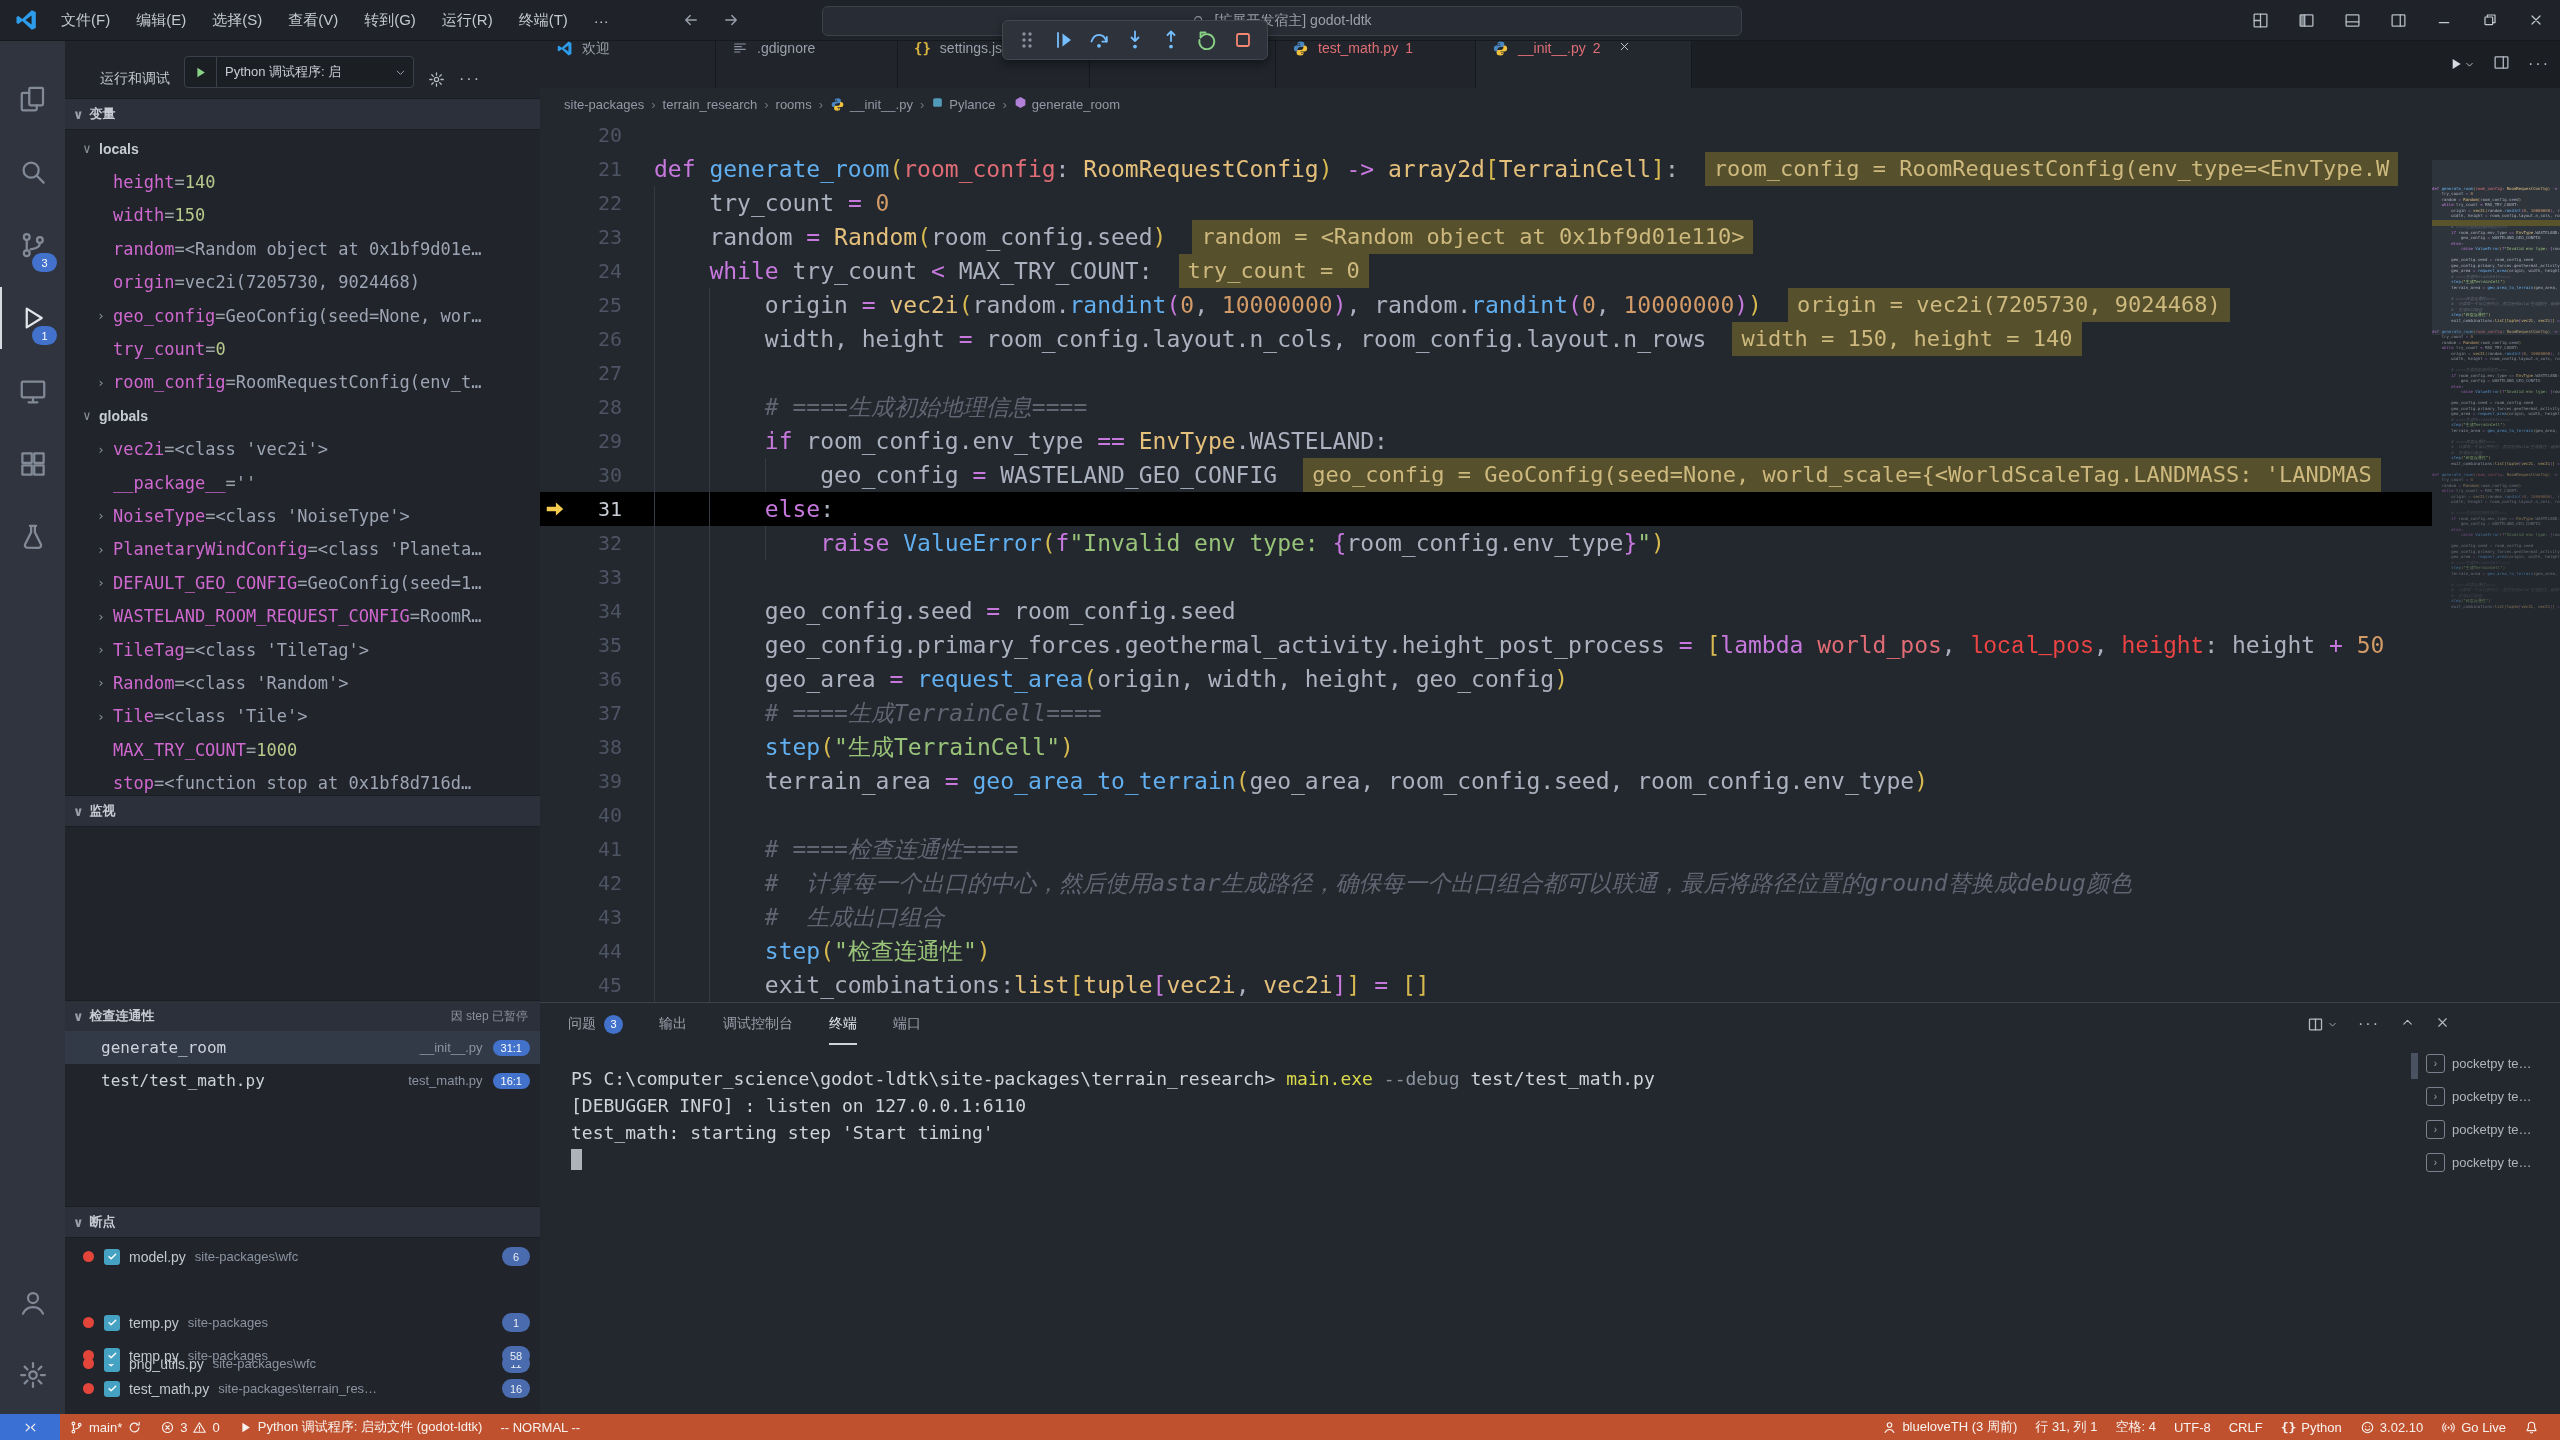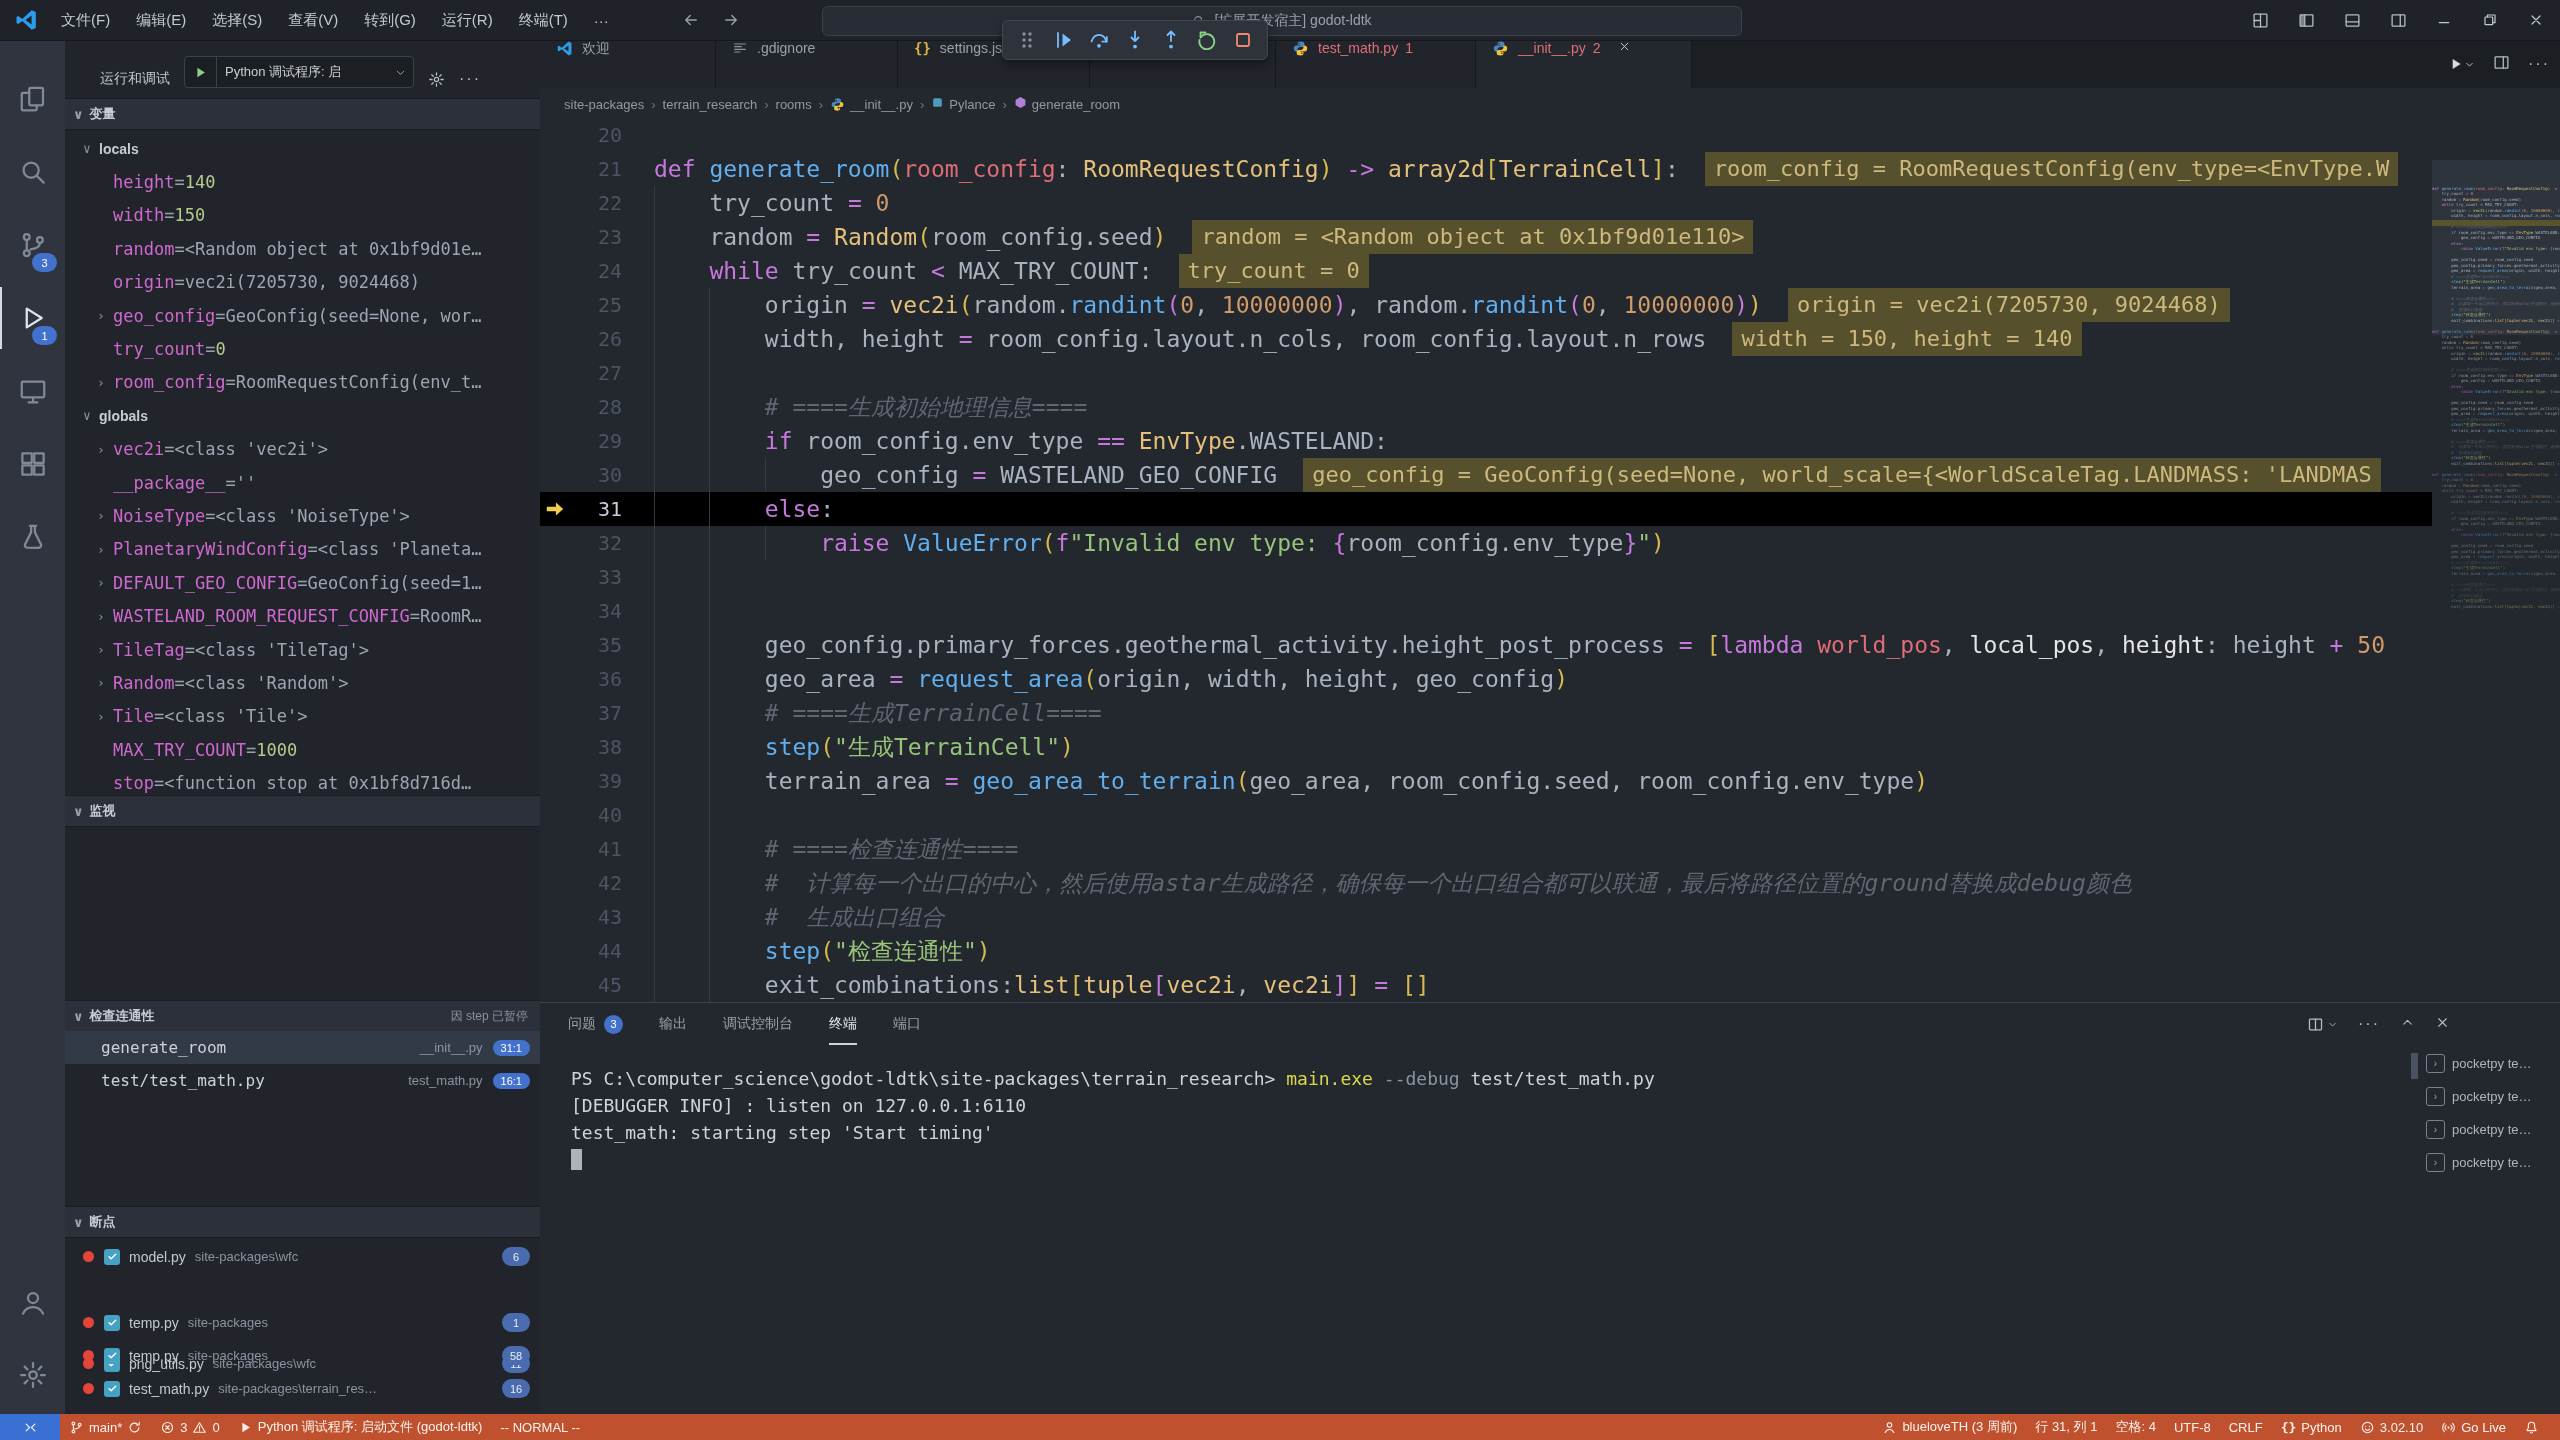--- a/index.html
+++ b/index.html
@@ -85,21 +85,21 @@
   .codeline{display:flex;height:34px;line-height:34px;font-family:"DejaVu Sans Mono",monospace;font-size:23px;
             white-space:pre;min-width:100%;width:max-content;}
   .codeline.cur{background:#000000;}
   .glyph{width:36px;flex:none;display:flex;align-items:center;padding-left:4px;}
   .lnum{width:42px;flex:none;text-align:right;color:#4d5464;font-size:20px;}
   .lpad{width:32px;flex:none;}
   .codebody{display:flex;white-space:pre;}
   .g{display:inline-block;width:55.4px;box-shadow:inset 1px 0 0 #343a44;flex:none;}
   .tk-kw{color:#c678dd;} .tk-fn{color:#61afef;} .tk-cls{color:#e5c07b;} .tk-str{color:#98c379;}
   .tk-num{color:#d19a66;} .tk-cmt{color:#5f6672;font-style:italic;} .tk-var{color:#e06c75;}
-  .tk-prm{color:#e5e5e5;} .tk-op{color:#c678dd;} .tk-txt{color:#abb2bf;} .tk-pb{color:#d7ba4f;} .tk-pp{color:#c678dd;}
+  .tk-prm{color:#ef4444;font-family:Liberation Mono, monospace;} .tk-op{color:#c678dd;} .tk-txt{color:#abb2bf;} .tk-pb{color:#d7ba4f;} .tk-pp{color:#c678dd;}
   .hint{background:#57502c;color:#cdb97e;margin-left:26px;padding:0 9px;white-space:pre;font-size:22px;}
 
   
   .minimap{position:absolute;right:0;top:60px;width:128px;bottom:0;overflow:hidden;
            font-family:"DejaVu Sans Mono",monospace;font-size:4px;line-height:5.5px;white-space:pre;}
   .minimap .blk2{opacity:.75;} .minimap .blk3{opacity:.5;}
   .mini-slider{position:absolute;right:0;top:40px;width:128px;height:175px;background:rgba(150,165,190,.10);}
   .mini-cur{position:absolute;right:0;width:128px;height:6px;background:#5a542d;}
 
   
@@ -731,21 +731,21 @@
           <div class="codeline"><span class="glyph"></span><span class="lnum">26</span><span class="lpad"></span><span class="codebody"><span class="g"></span><span class="g"></span><span style="white-space: pre;"><span class="tk-txt">width, height </span><span class="tk-op">=</span><span class="tk-txt"> room_config.layout.n_cols, room_config.layout.n_rows</span></span><span class="hint">width = 150, height = 140</span></span></div>
           <div class="codeline"><span class="glyph"></span><span class="lnum">27</span><span class="lpad"></span><span class="codebody"><span class="g"></span><span class="g"></span><span style="white-space: pre;"></span></span></div>
           <div class="codeline"><span class="glyph"></span><span class="lnum">28</span><span class="lpad"></span><span class="codebody"><span class="g"></span><span class="g"></span><span style="white-space: pre;"><span class="tk-cmt"># ====生成初始地理信息====</span></span></span></div>
           <div class="codeline"><span class="glyph"></span><span class="lnum">29</span><span class="lpad"></span><span class="codebody"><span class="g"></span><span class="g"></span><span style="white-space: pre;"><span class="tk-kw">if</span><span class="tk-txt"> room_config.env_type </span><span class="tk-op">==</span><span class="tk-txt"> </span><span class="tk-cls">EnvType</span><span class="tk-txt">.WASTELAND:</span></span></span></div>
           <div class="codeline"><span class="glyph"></span><span class="lnum">30</span><span class="lpad"></span><span class="codebody"><span class="g"></span><span class="g"></span><span class="g"></span><span style="white-space: pre;"><span class="tk-txt">geo_config </span><span class="tk-op">=</span><span class="tk-txt"> WASTELAND_GEO_CONFIG</span></span><span class="hint">geo_config = GeoConfig(seed=None, world_scale={&lt;WorldScaleTag.LANDMASS: 'LANDMAS</span></span></div>
           <div class="codeline cur"><span class="glyph"><svg width="22" height="22" viewBox="0 0 24 24">
                 <path d="M3 9.5h10V5l8 7-8 7v-4.5H3z" fill="#f2cb4f"></path>
               </svg></span><span class="lnum" style="color: rgb(200, 204, 214);">31</span><span class="lpad"></span><span class="codebody"><span class="g"></span><span class="g"></span><span style="white-space: pre;"><span class="tk-kw">else</span><span class="tk-txt">:</span></span></span></div>
           <div class="codeline"><span class="glyph"></span><span class="lnum">32</span><span class="lpad"></span><span class="codebody"><span class="g"></span><span class="g"></span><span class="g"></span><span style="white-space: pre;"><span class="tk-kw">raise </span><span class="tk-fn">ValueError</span><span class="tk-pb">(</span><span class="tk-kw">f</span><span class="tk-str">"Invalid env type: </span><span class="tk-pp">{</span><span class="tk-txt">room_config.env_type</span><span class="tk-pp">}</span><span class="tk-str">"</span><span class="tk-pb">)</span></span></span></div>
           <div class="codeline"><span class="glyph"></span><span class="lnum">33</span><span class="lpad"></span><span class="codebody"><span class="g"></span><span class="g"></span><span style="white-space: pre;"></span></span></div>
-          <div class="codeline"><span class="glyph"></span><span class="lnum">34</span><span class="lpad"></span><span class="codebody"><span class="g"></span><span class="g"></span></span></div>
+          <div class="codeline"><span class="glyph"></span><span class="lnum">34</span><span class="lpad"></span><span class="codebody"><span class="g"></span><span class="g"></span><span style="white-space: pre;"><span class="tk-txt">geo_config.seed </span><span class="tk-op">=</span><span class="tk-txt"> room_config.seed</span></span></span></div>
           <div class="codeline"><span class="glyph"></span><span class="lnum">35</span><span class="lpad"></span><span class="codebody"><span class="g"></span><span class="g"></span><span style="white-space: pre;"><span class="tk-txt">geo_config.primary_forces.geothermal_activity.height_post_process </span><span class="tk-op">=</span><span class="tk-txt"> </span><span class="tk-pb">[</span><span class="tk-kw">lambda </span><span class="tk-var">world_pos</span><span class="tk-txt">, </span><span class="tk-prm">local_pos</span><span class="tk-txt">, </span><span class="tk-prm">height</span><span class="tk-txt">: height </span><span class="tk-op">+</span><span class="tk-txt"> </span><span class="tk-num">50</span></span></span></div>
           <div class="codeline"><span class="glyph"></span><span class="lnum">36</span><span class="lpad"></span><span class="codebody"><span class="g"></span><span class="g"></span><span style="white-space: pre;"><span class="tk-txt">geo_area </span><span class="tk-op">=</span><span class="tk-txt"> </span><span class="tk-fn">request_area</span><span class="tk-pb">(</span><span class="tk-txt">origin, width, height, geo_config</span><span class="tk-pb">)</span></span></span></div>
           <div class="codeline"><span class="glyph"></span><span class="lnum">37</span><span class="lpad"></span><span class="codebody"><span class="g"></span><span class="g"></span><span style="white-space: pre;"><span class="tk-cmt"># ====生成TerrainCell====</span></span></span></div>
           <div class="codeline"><span class="glyph"></span><span class="lnum">38</span><span class="lpad"></span><span class="codebody"><span class="g"></span><span class="g"></span><span style="white-space: pre;"><span class="tk-fn">step</span><span class="tk-pb">(</span><span class="tk-str">"生成TerrainCell"</span><span class="tk-pb">)</span></span></span></div>
           <div class="codeline"><span class="glyph"></span><span class="lnum">39</span><span class="lpad"></span><span class="codebody"><span class="g"></span><span class="g"></span><span style="white-space: pre;"><span class="tk-txt">terrain_area </span><span class="tk-op">=</span><span class="tk-txt"> </span><span class="tk-fn">geo_area_to_terrain</span><span class="tk-pb">(</span><span class="tk-txt">geo_area, room_config.seed, room_config.env_type</span><span class="tk-pb">)</span></span></span></div>
           <div class="codeline"><span class="glyph"></span><span class="lnum">40</span><span class="lpad"></span><span class="codebody"><span class="g"></span><span class="g"></span><span style="white-space: pre;"></span></span></div>
           <div class="codeline"><span class="glyph"></span><span class="lnum">41</span><span class="lpad"></span><span class="codebody"><span class="g"></span><span class="g"></span><span style="white-space: pre;"><span class="tk-cmt"># ====检查连通性====</span></span></span></div>
           <div class="codeline"><span class="glyph"></span><span class="lnum">42</span><span class="lpad"></span><span class="codebody"><span class="g"></span><span class="g"></span><span style="white-space: pre;"><span class="tk-cmt">#  计算每一个出口的中心，然后使用astar生成路径，确保每一个出口组合都可以联通，最后将路径位置的ground替换成debug颜色</span></span></span></div>
           <div class="codeline"><span class="glyph"></span><span class="lnum">43</span><span class="lpad"></span><span class="codebody"><span class="g"></span><span class="g"></span><span style="white-space: pre;"><span class="tk-cmt">#  生成出口组合</span></span></span></div>
           <div class="codeline"><span class="glyph"></span><span class="lnum">44</span><span class="lpad"></span><span class="codebody"><span class="g"></span><span class="g"></span><span style="white-space: pre;"><span class="tk-fn">step</span><span class="tk-pb">(</span><span class="tk-str">"检查连通性"</span><span class="tk-pb">)</span></span></span></div>

